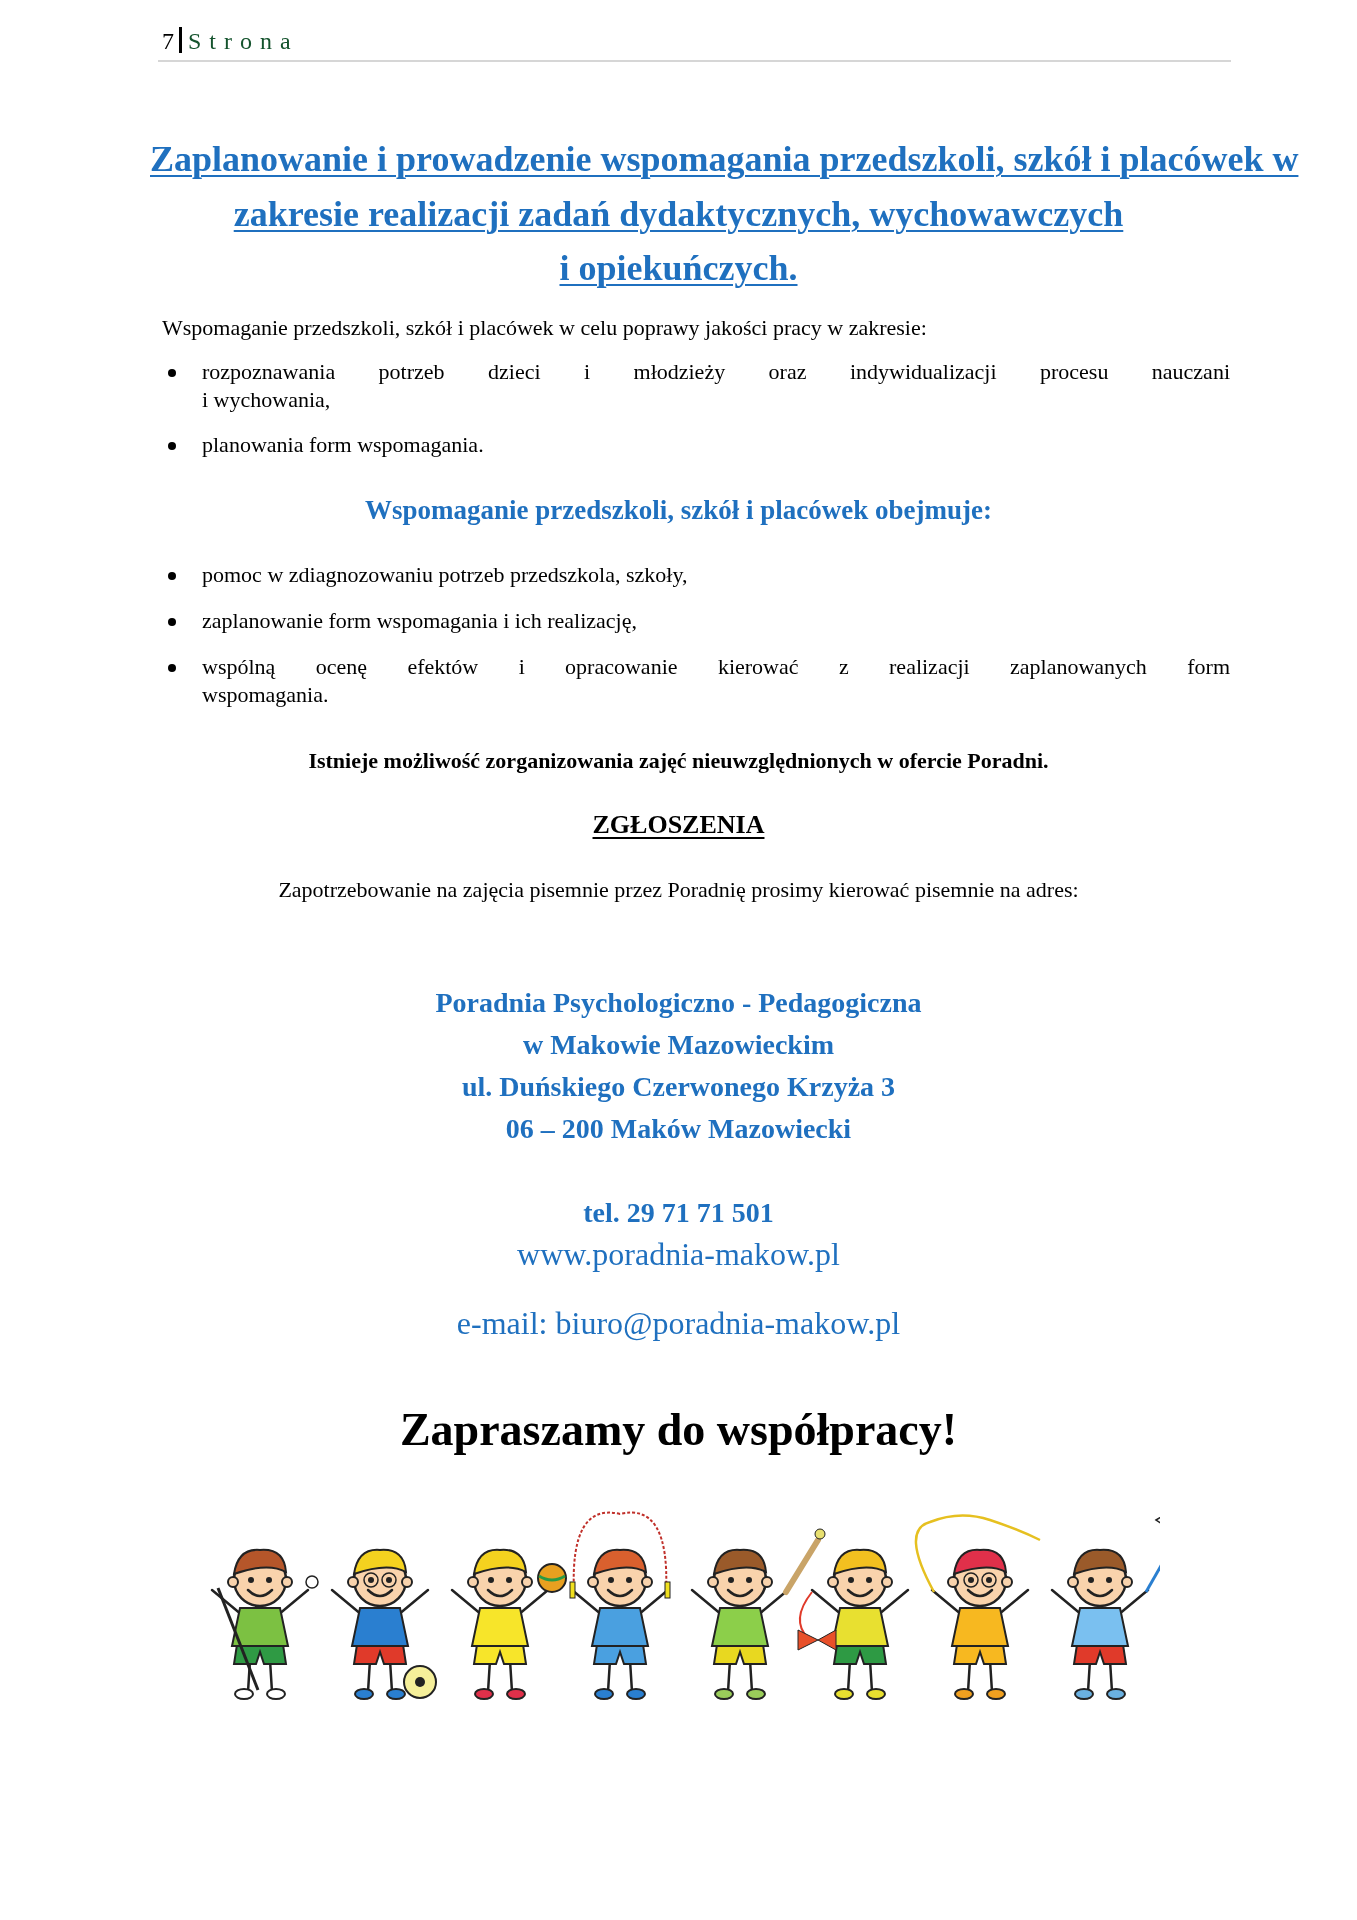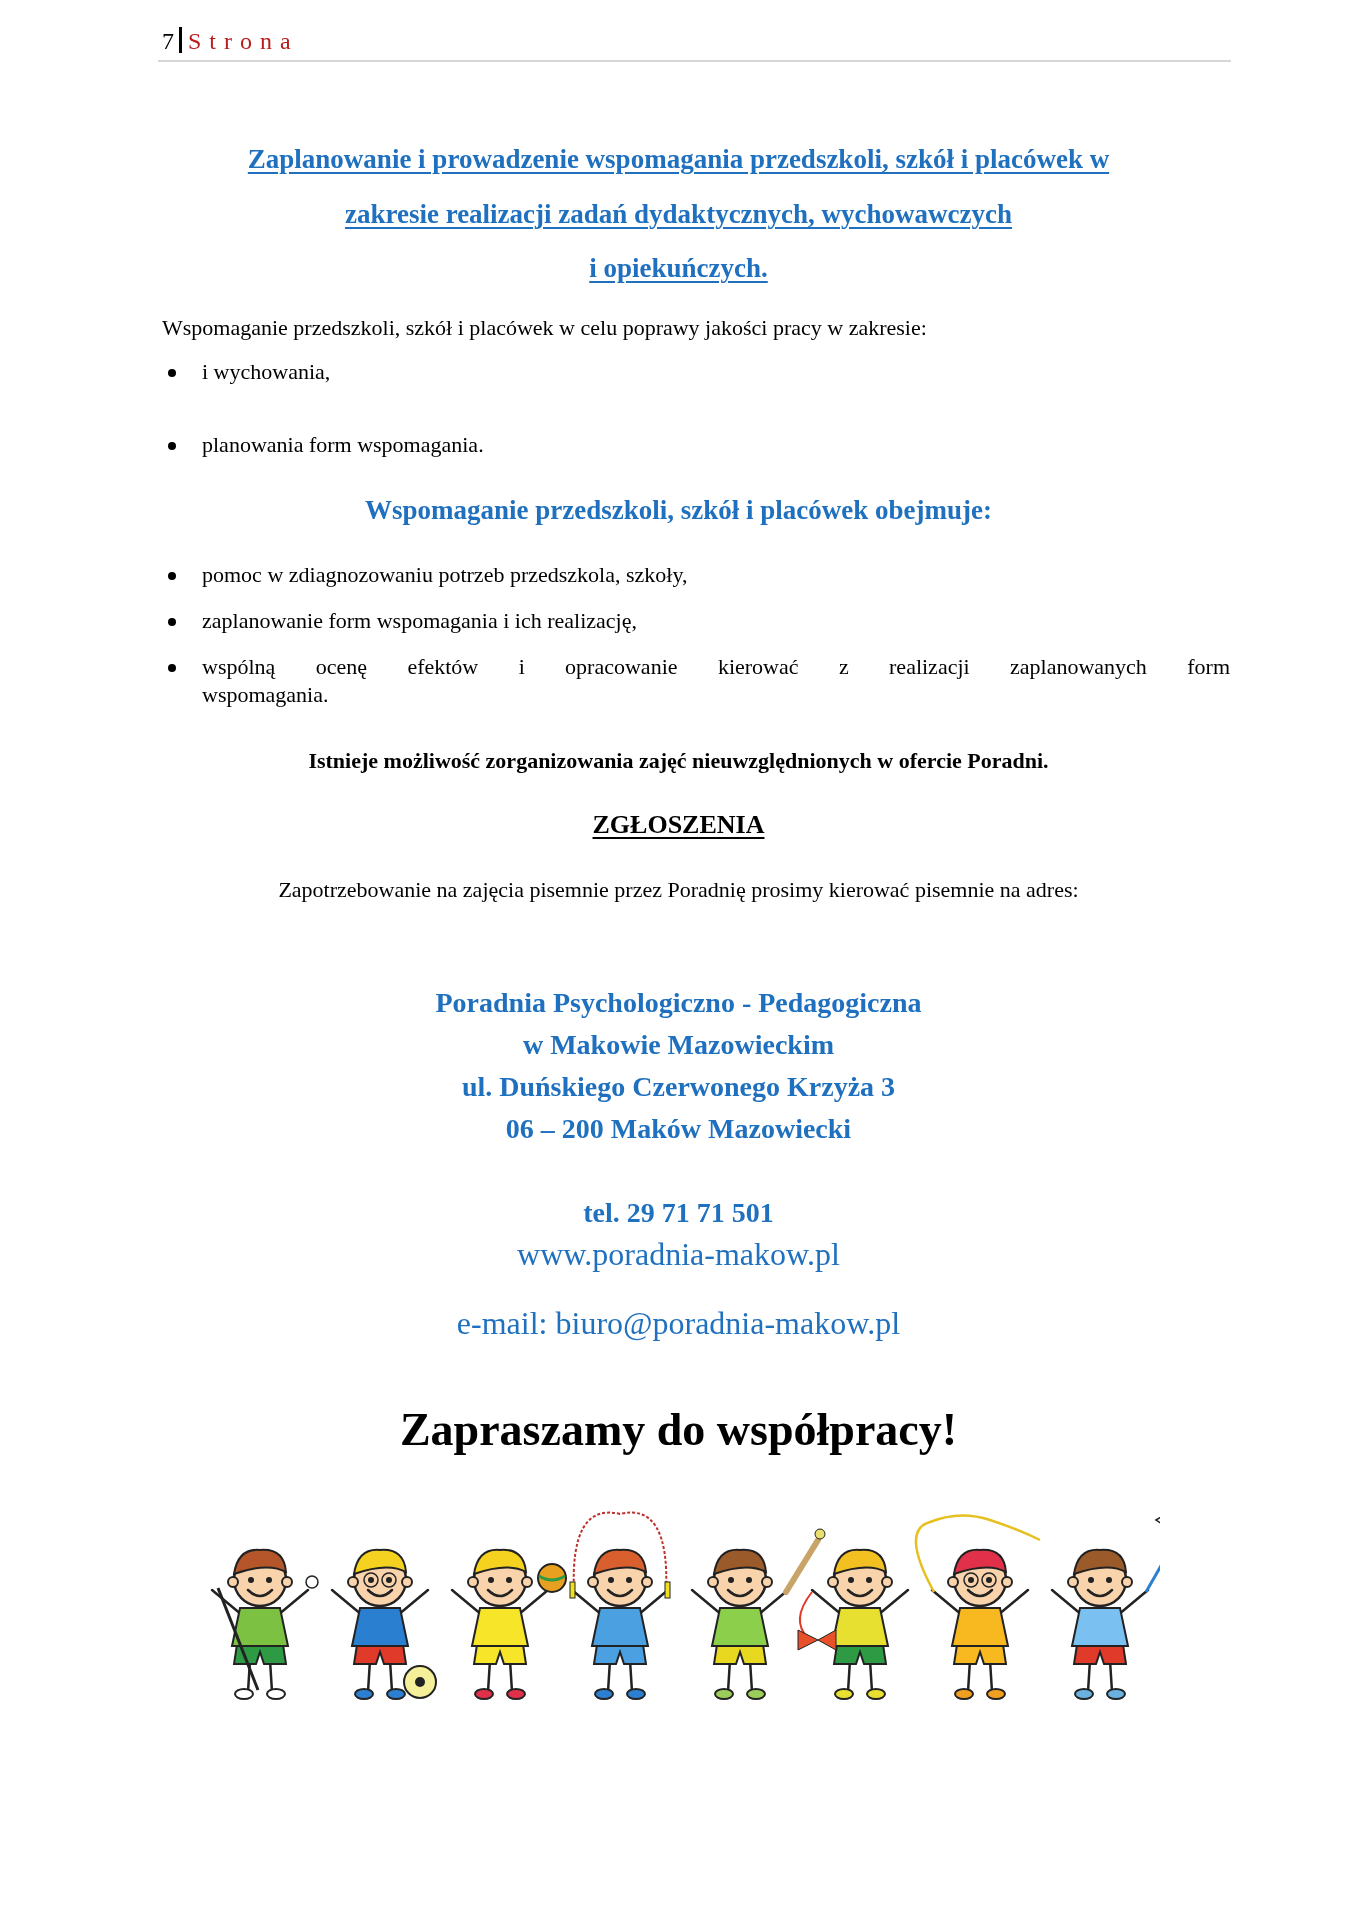--- a/index.html
+++ b/index.html
@@ -2,27 +2,27 @@
 <html><head>
   <meta charset="utf-8">
   <style>
     html, body { margin: 0; padding: 0; background: #ffffff; }
     body { width: 1357px; height: 1920px; position: relative; overflow: hidden;
            font-family: "Liberation Serif", "DejaVu Serif", serif; color: #000; }
     .abs { position: absolute; }
     .header { left: 162px; top: 26px; font-size: 24px; line-height: 30px; white-space: nowrap; }
     .header .num { color: #000; }
     .header .bar { display: inline-block; width: 3px; height: 26px; background: #000; vertical-align: -4px; margin: 0 6px 0 5px; }
-    .header .word { color: #b91c1c; letter-spacing: 8px; }
+    .header .word { color: #14532d; letter-spacing: 8px; }
     .header-rule { left: 158px; top: 60px; width: 1073px; height: 2px; background: #d6d6d6; }
 
     .blue { color: #1f70bf; }
     .center { left: 150px; width: 1057px; text-align: center; }
 
-    .title-line { font-weight: bold; font-size: 27px; line-height: 30px; text-decoration: underline;
+    .title-line { font-weight: bold; font-size: 36px; line-height: 30px; text-decoration: underline;
                   text-decoration-thickness: 2px; text-underline-offset: 4px; white-space: nowrap; }
 
     .body-text { font-size: 22px; line-height: 28px; }
     .para { left: 162px; top: 314px; white-space: nowrap; }
 
     .bullet-list { left: 162px; width: 1068px; }
     .bullet-item { position: absolute; left: 0; width: 1068px; }
     .bullet-dot { position: absolute; left: 6px; top: 11px; width: 8px; height: 8px; border-radius: 50%; background: #000; }
     .bullet-text { position: absolute; left: 40px; width: 1028px; text-align: justify; text-align-last: left; }
     .justify-line { text-align-last: justify; }
@@ -47,20 +47,21 @@
 <div class="abs center title-line blue" style="top:144px;">Zaplanowanie i prowadzenie wspomagania przedszkoli, szkół i placówek w </div>
 <div class="abs center title-line blue" style="top:199px;">zakresie realizacji zadań dydaktycznych, wychowawczych </div>
 <div class="abs center title-line blue" style="top:253px;">i opiekuńczych.</div>
 
 <div class="abs body-text para">Wspomaganie przedszkoli, szkół i placówek w celu poprawy jakości pracy w zakresie:</div>
 
 <div class="abs bullet-list body-text" style="top:358px;">
   <div class="bullet-item" style="top:0;">
     <span class="bullet-dot"></span>
     <div class="bullet-text">
+      <div class="justify-line">rozpoznawania potrzeb dzieci i młodzieży oraz indywidualizacji procesu nauczani</div>
       <div>i wychowania,</div>
     </div>
   </div>
   <div class="bullet-item" style="top:73px;">
     <span class="bullet-dot"></span>
     <div class="bullet-text">
       <div>planowania form wspomagania.</div>
     </div>
   </div>
 </div>

